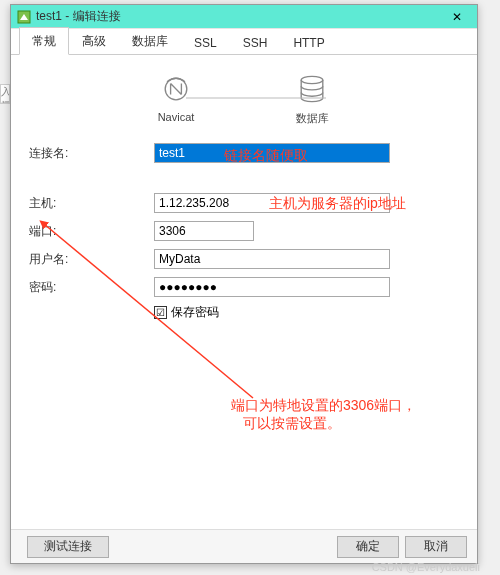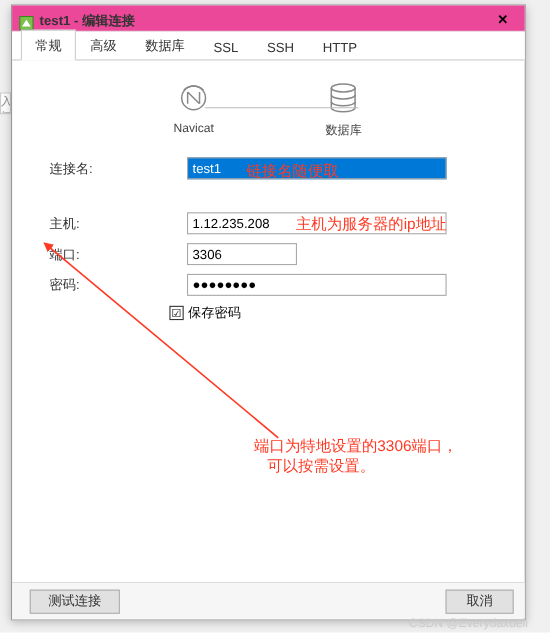--- a/index.html
+++ b/index.html
@@ -19,25 +19,24 @@
       height: 560px;
       background: #fff;
       border: 1px solid #999;
       box-shadow: 0 2px 8px rgba(0,0,0,0.25);
       display: flex;
       flex-direction: column;
     }
     .titlebar {
       height: 24px;
       display: flex;
-      align-items: flex-end;
+      align-items: center;
       padding: 0 6px;
       border-bottom: 1px solid #e5e5e5;
-      background: #ec4899;
-      font-weight: bold;
+      background: #5eead4;
     }
     .title-icon {
       width: 14px; height: 14px;
       margin-right: 5px;
       display: flex; align-items: center; justify-content: center;
     }
     .title-text { flex: 1; color: #333; font-size: 12px; }
     .close-btn {
       width: 28px; height: 20px;
       display: flex; align-items: center; justify-content: center;
@@ -85,21 +84,20 @@
     }
     .icon-circle { width: 36px; height: 36px; }
     .form {
       margin-top: 16px;
     }
     .form-row {
       display: flex;
       align-items: center;
       margin-bottom: 6px;
       height: 22px;
-      margin-left: 16px;
     }
     .form-row.gap { margin-top: 28px; align-items: center; }
     .form-label {
       width: 125px;
       color: #333;
       font-size: 12px;
     }
     .form-input {
       width: 236px;
       height: 20px;
@@ -229,20 +227,24 @@
 
       <div class="form-row gap">
         <span class="form-label">主机:</span>
         <input class="form-input" value="1.12.235.208" style="">
       </div>
       <div class="form-row">
         <span class="form-label">端口:</span>
         <input class="form-input narrow" value="3306" style="">
       </div>
       <div class="form-row">
+        <span class="form-label">用户名:</span>
+        <input class="form-input" value="MyData" style="">
+      </div>
+      <div class="form-row">
         <span class="form-label">密码:</span>
         <input class="form-input" value="●●●●●●●●" style="">
       </div>
       <div class="checkbox-row">
         <span class="checkbox">☑</span>
         <span>保存密码</span>
       </div>
     </div>
 
     <span class="annotation" style="top:92px;left:213px">链接名随便取</span>
@@ -257,17 +259,18 @@
         </marker>
       </defs>
       <line x1="215" y1="180" x2="6" y2="6" stroke="#ff3a24" stroke-width="1.5" marker-end="url(#ah)"></line>
     </svg>
 
   </div>
 
   <div class="footer">
     <div class="btn">测试连接</div>
     <div class="footer-spacer"></div>
+    <div class="btn">确定</div>
     <div class="btn">取消</div>
   </div>
 </div>
 
 <div class="watermark">CSDN @Everydaxueli</div>
 
 </body></html>

